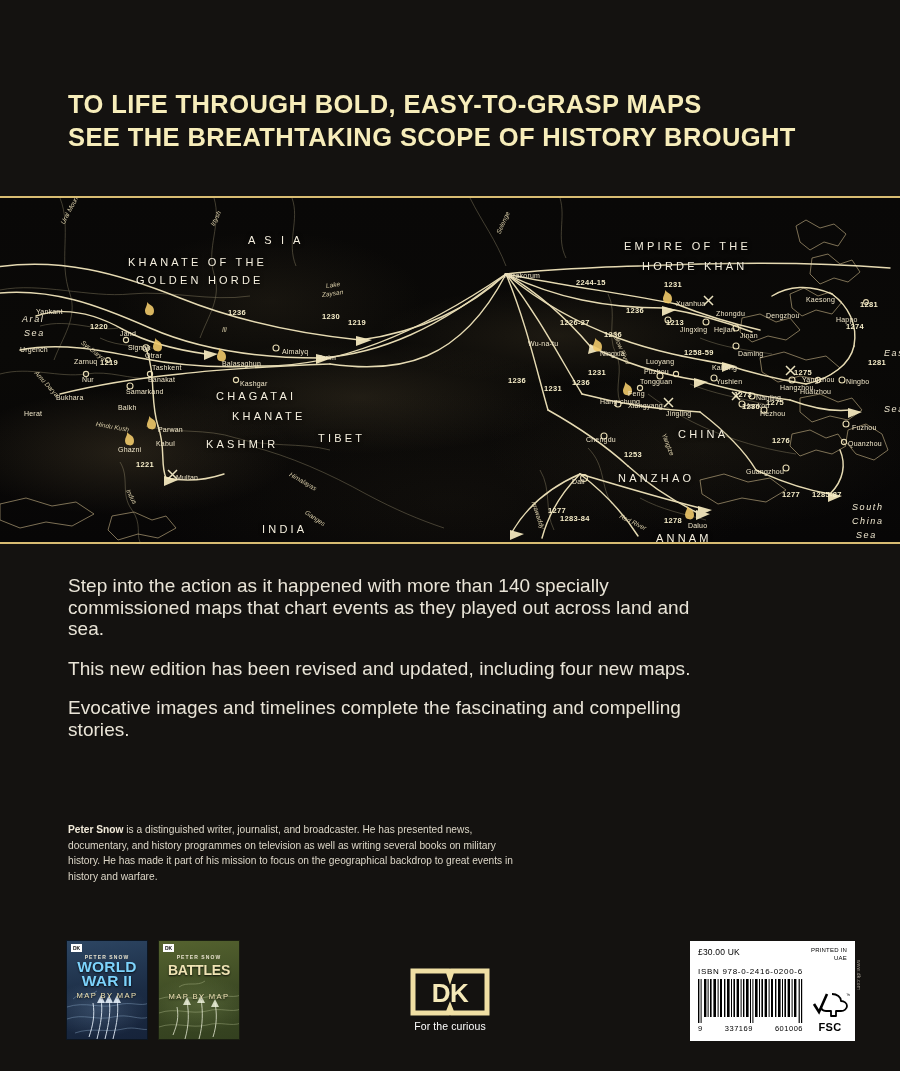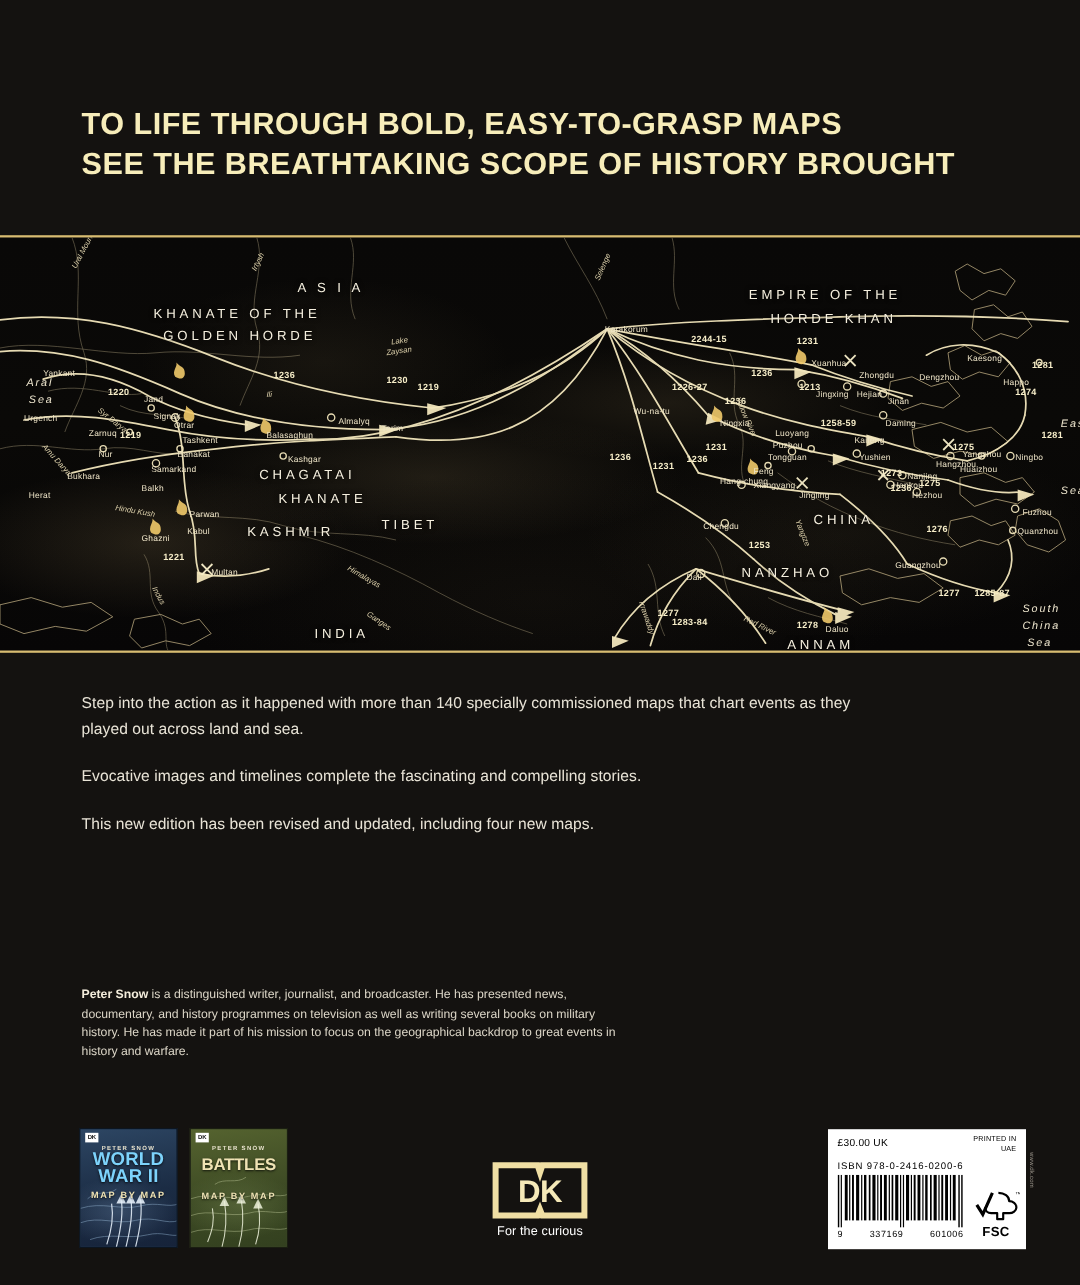--- a/index.html
+++ b/index.html
@@ -59,21 +59,21 @@
     text-shadow:0 0 4px rgba(0,0,0,.9);
   }
   .city { font-size:7px; letter-spacing:.2px; color:#efe5c8; }
   .date { font-size:7.5px; font-weight:700; color:#f7eec9; letter-spacing:.3px; }
   .sea  { font-size:9px; letter-spacing:1.6px; color:#efe7cf; font-style:italic; }
   .river{ font-size:6.5px; color:#d9cda8; font-style:italic; }
 
   
   #body-copy { position:absolute; left:68px; top:575px; width:660px; }
   #body-copy p {
-    color:#e9e4d7; font-size:13px; line-height:21.5px;
+    color:#e9e4d7; font-size:19px; line-height:21.5px;
     margin-bottom:18px; letter-spacing:.05px;
   }
   #body-copy p:last-child { margin-bottom:0; }
 
   
   #bio { position:absolute; left:68px; top:822px; width:450px; }
   #bio p { color:#ddd7c8; font-size:10.2px; line-height:15.6px; }
   #bio b { color:#f3ecdb; font-weight:700; }
 
   
@@ -107,21 +107,21 @@
   }
   .thumb .t-title {
     position:absolute; left:0; right:0; text-align:center;
     font-weight:700; color:#7dd3fc; line-height:14px;
     text-shadow:0 1px 2px rgba(0,0,0,.8);
   }
   #thumb-ww2 .t-title { top:19px; font-size:15.5px; letter-spacing:.2px; }
   #thumb-battles .t-title { top:22px; font-size:14px; letter-spacing:-.2px; color:#efe3b4; }
   .thumb .t-sub {
     position:absolute; left:0; right:0; text-align:center;
-    font-size:7.6px; font-weight:700; letter-spacing:1.4px; color:#efe3b4;
+    font-size:7.6px; font-weight:400; letter-spacing:1.4px; color:#efe3b4;
     text-shadow:0 1px 2px rgba(0,0,0,.8);
   }
   #thumb-ww2 .t-sub { top:50px; }
   #thumb-battles .t-sub { top:51px; }
 
   
   #dk-logo { position:absolute; left:410px; top:968px; width:80px; }
   #dk-book { position:relative; width:80px; height:48px; }
   #dk-book svg { position:absolute; inset:0; }
   #dk-text {
@@ -441,22 +441,22 @@
       <div class="mlabel river" style="left: 290px; top: 272px; transform: rotate(30deg); transform-origin: left center;">Himalayas</div>
       <div class="mlabel river" style="left: 306px; top: 310px; transform: rotate(34deg); transform-origin: left center;">Ganges</div>
       <div class="mlabel river" style="left: 664px; top: 232px; transform: rotate(68deg); transform-origin: left center;">Yangtze</div>
       <div class="mlabel river" style="left: 620px; top: 314px; transform: rotate(26deg); transform-origin: left center;">Red River</div>
       <div class="mlabel river" style="left: 534px; top: 300px; transform: rotate(72deg); transform-origin: left center;">Irrawaddy</div>
     </div>
 </div>
 
 <div id="body-copy">
     <p>Step into the action as it happened with more than 140 specially commissioned maps that chart events as they played out across land and sea.</p>
+    <p>This new edition has been revised and updated, including four new maps.</p>
     <p>Evocative images and timelines complete the fascinating and compelling stories.</p>
-    <p>This new edition has been revised and updated, including four new maps.</p>
   </div>
 
 <div id="bio">
   <p>
     <b>Peter Snow</b><span> is a distinguished writer, journalist, and broadcaster. He has presented news, documentary, and history programmes on television as well as writing several books on military history. He has made it part of his mission to focus on the geographical backdrop to great events in history and warfare.</span>
   </p>
 </div>
 
 <div class="thumb" id="thumb-ww2">
   <div class="tbg"></div>

